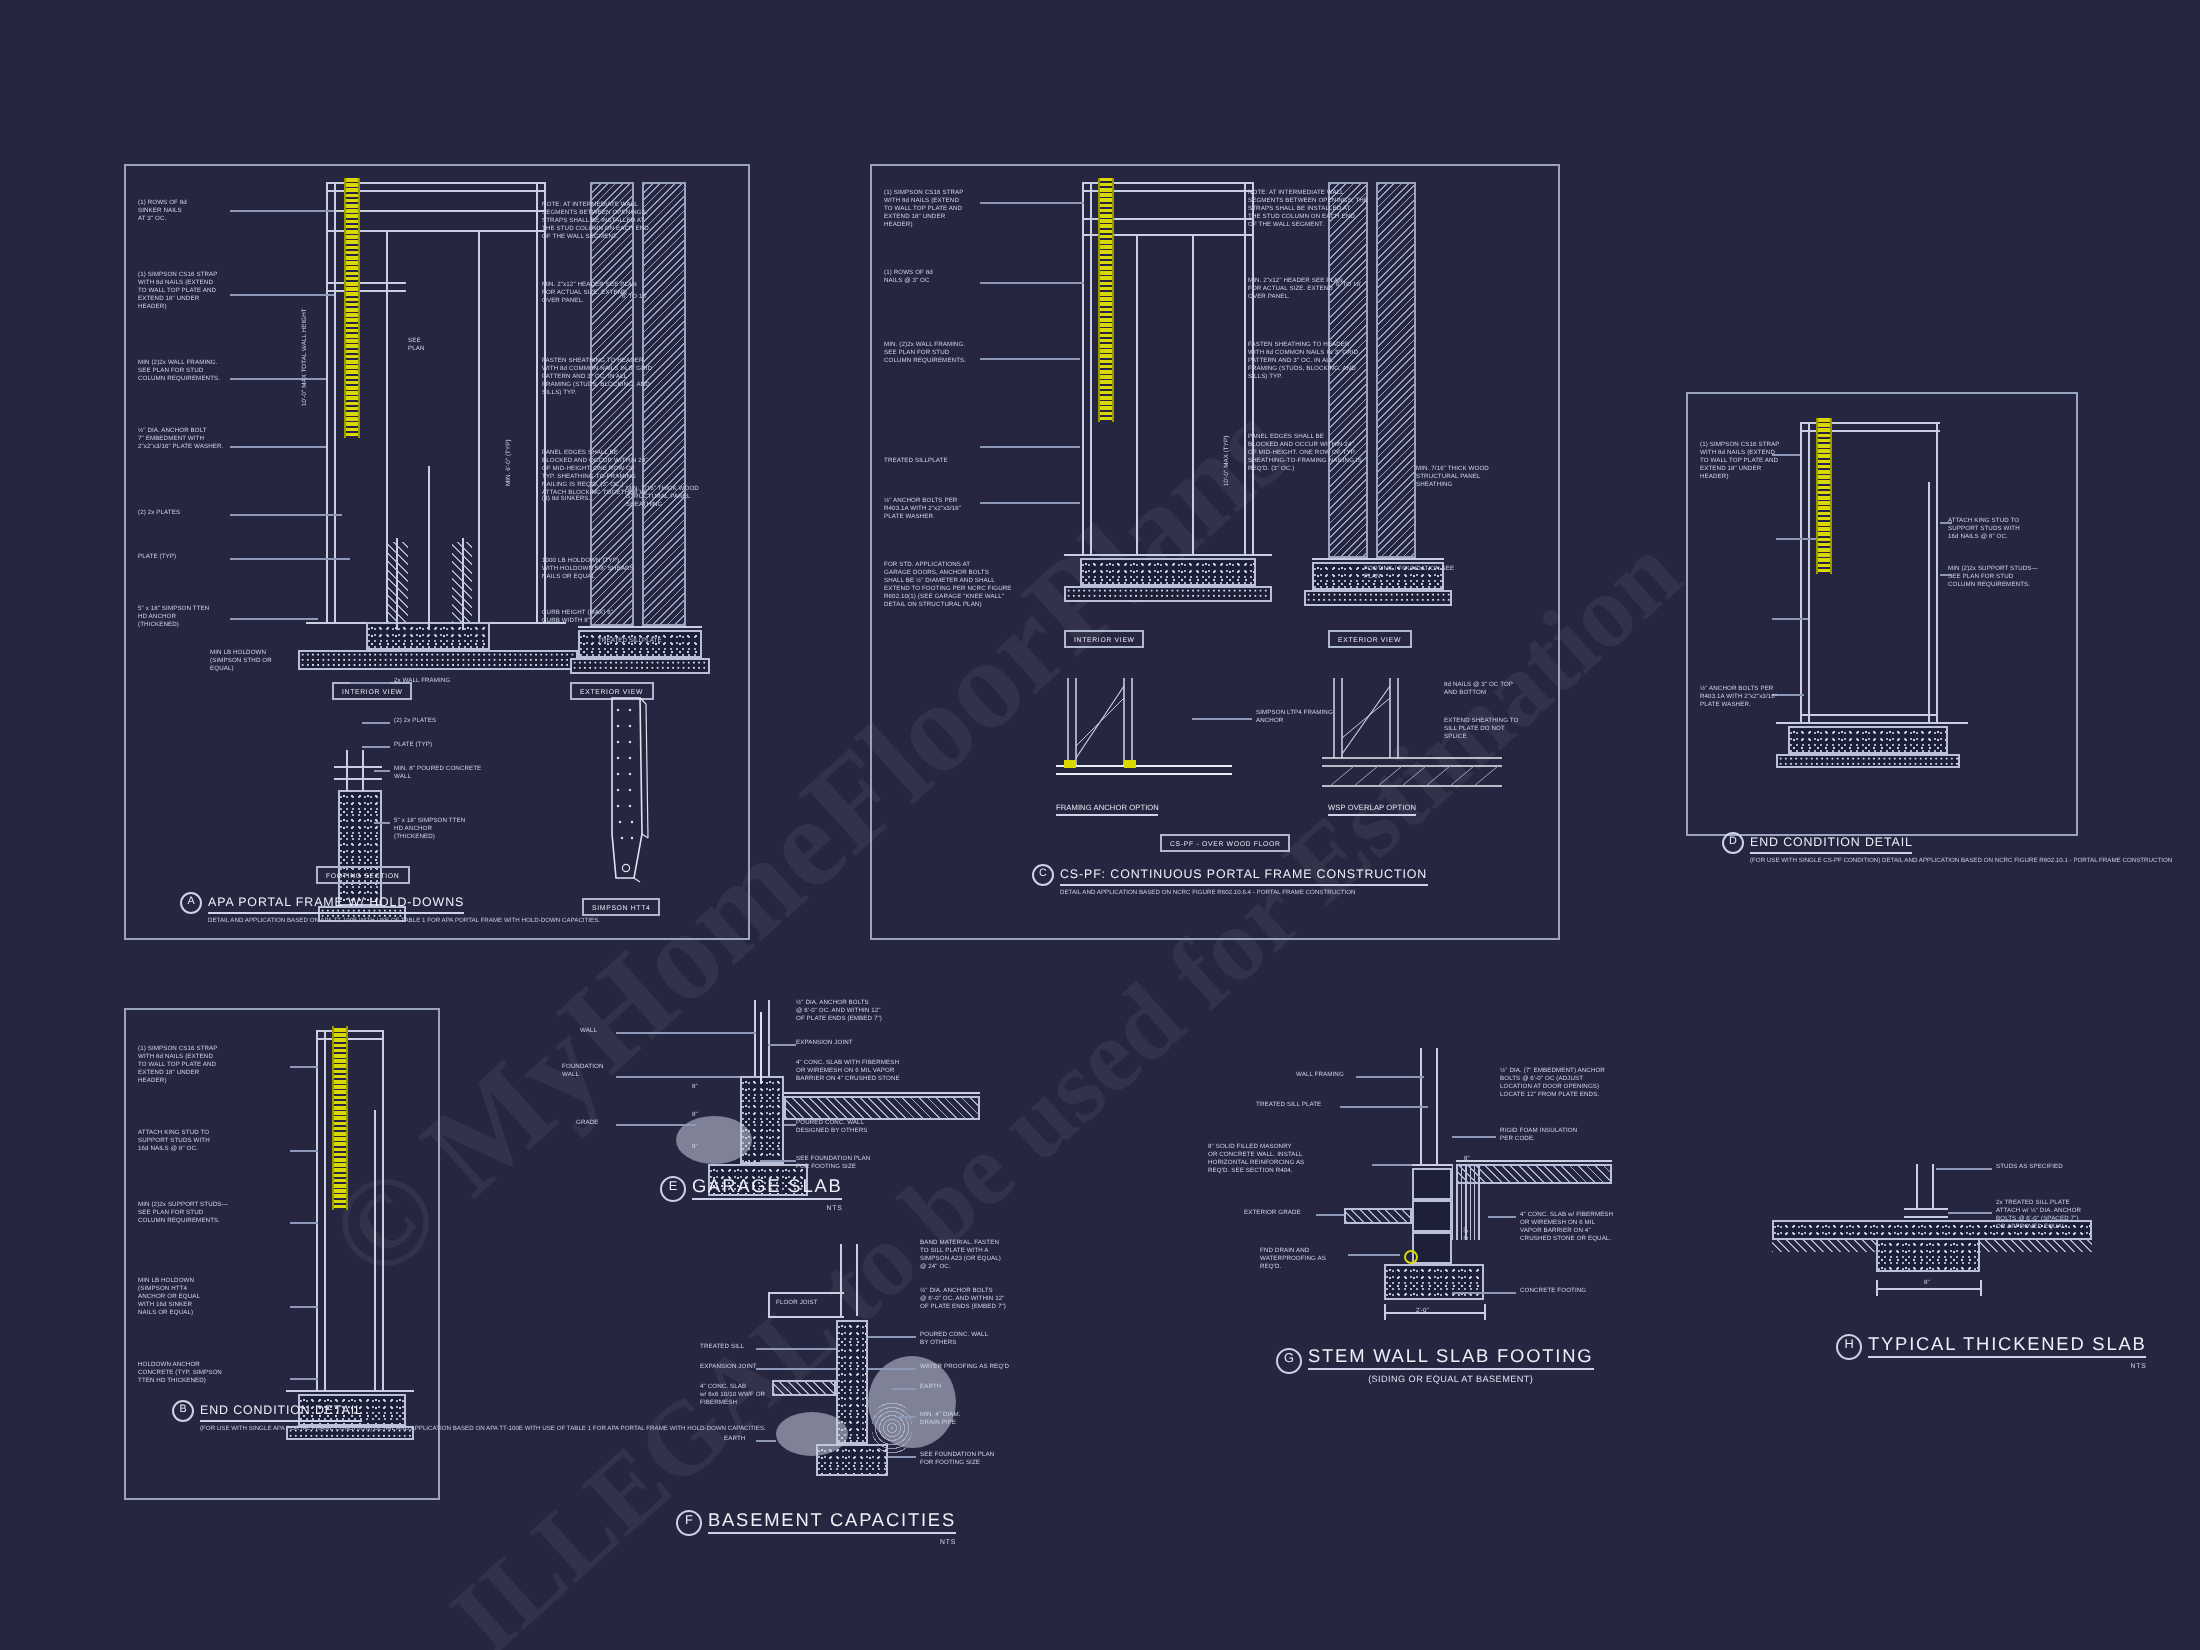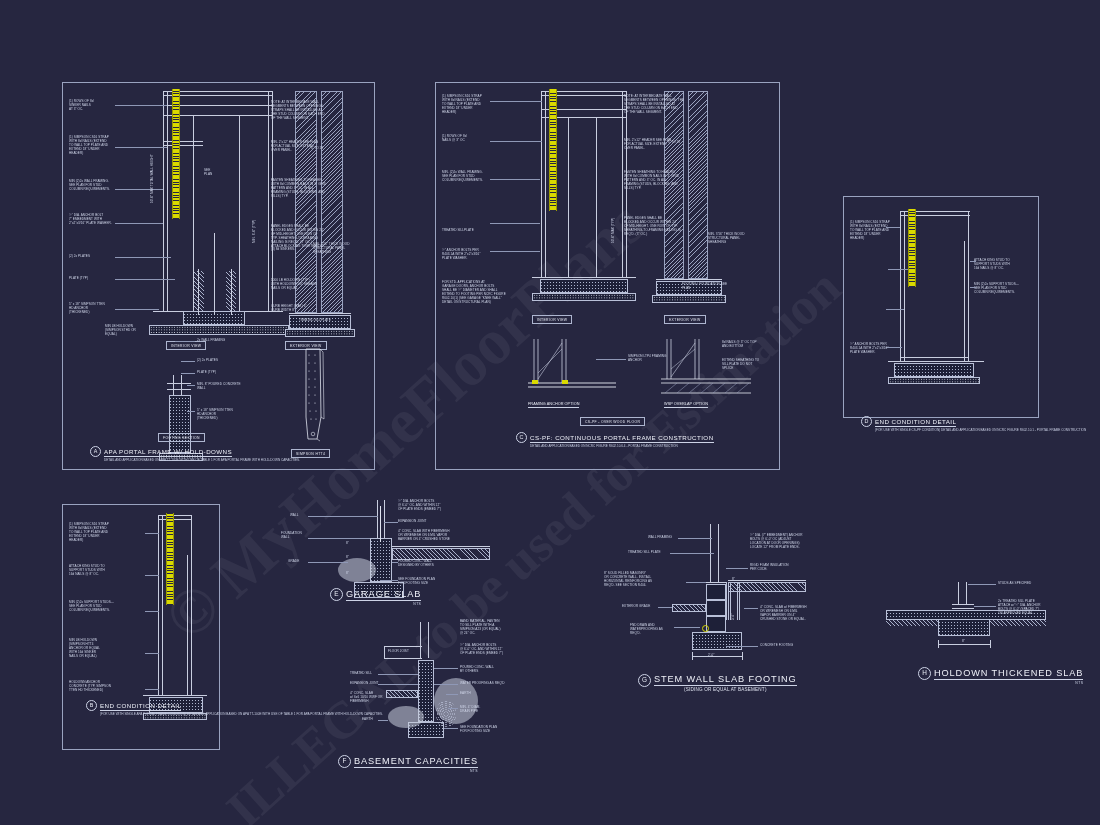--- a/index.html
+++ b/index.html
@@ -611,21 +611,21 @@
 OR APPROVED EQUAL.</div>
     <div class="ln lnh thin" style="left:88px;top:4px;width:28px;"></div>
     <div class="ln lnh thin" style="left:94px;top:26px;width:22px;"></div>
     <div class="t" style="left:82px;top:60px;">8"</div>
     <div class="ln lnh" style="left:58px;top:64px;width:52px;"></div>
     <div class="ln lnv" style="left:58px;top:60px;height:8px;"></div>
     <div class="ln lnv" style="left:110px;top:60px;height:8px;"></div>
   </div>
   <div class="dtitle" style="left:918px;top:662px;">
     <span class="bub">H</span><span class="tx">
-      <span class="mn">HOLDOWN THICKENED SLAB</span>
+      <span class="mn">TYPICAL THICKENED SLAB</span>
       <span class="nts">NTS</span>
     </span>
   </div>
 
   <div class="dtitle sm" style="left:90px;top:440px;">
     <span class="bub" style="width:9px;height:9px;line-height:8px;font-size:5.4px;">A</span><span class="tx">
       <span class="mn">APA PORTAL FRAME W/ HOLD-DOWNS</span>
       <span class="sub2">DETAIL AND APPLICATION BASED ON APA TT-100E WITH USE OF TABLE 1
 FOR APA PORTAL FRAME WITH HOLD-DOWN CAPACITIES.</span>
     </span>

